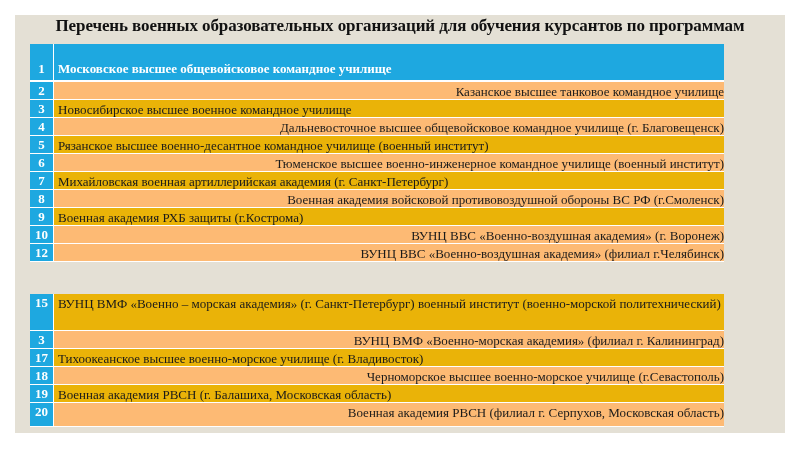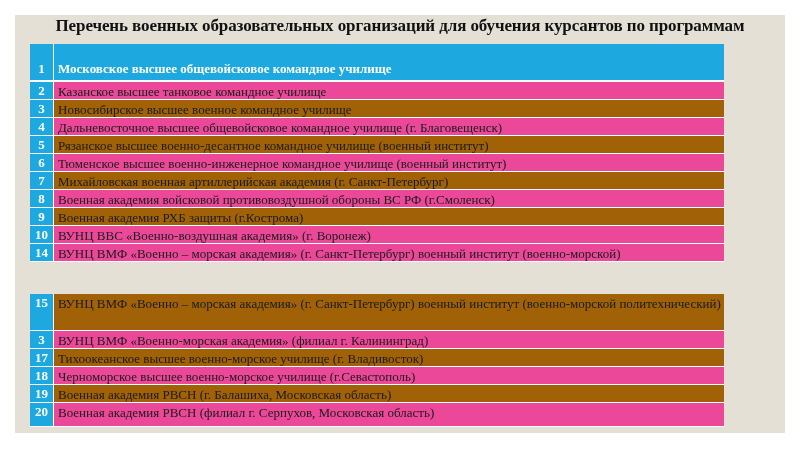--- a/index.html
+++ b/index.html
@@ -59,22 +59,22 @@
   }
   .row .name {
     flex: 1;
     padding-left: 4px;
     font-size: 13px;
     color: #1a1a1a;
     box-sizing: border-box;
     padding-top: 1px;
     line-height: 17px;
   }
-  .row.even .name { background: #ec4899; }
-  .row.odd .name { background: #a16207; }
+  .row.even .name { background: #fdba74; text-align: right; }
+  .row.odd .name { background: #eab308; }
   .row.header .name {
     background: #1ea8e0;
     color: #ffffff;
     font-weight: bold;
     display: flex;
     align-items: flex-end;
     padding-bottom: 3px;
   }
   .row.header .num {
     display: flex;
@@ -131,22 +131,22 @@
   </div>
   <div class="row std odd">
     <div class="num">9</div>
     <div class="name">Военная академия РХБ защиты (г.Кострома)</div>
   </div>
   <div class="row std even">
     <div class="num">10</div>
     <div class="name">ВУНЦ ВВС «Военно-воздушная академия» (г. Воронеж)</div>
   </div>
   <div class="row std even">
-    <div class="num">14</div>
-    <div class="name">ВУНЦ ВМФ «Военно – морская академия» (г. Санкт-Петербург) военный институт (военно-морской)</div>
+    <div class="num">12</div>
+    <div class="name">ВУНЦ ВВС «Военно-воздушная академия» (филиал г.Челябинск)</div>
   </div>
   <div class="row tall odd">
     <div class="num">15</div>
     <div class="name">ВУНЦ ВМФ «Военно – морская академия» (г. Санкт-Петербург) военный институт (военно-морской политехнический)</div>
   </div>
   <div class="row std even">
     <div class="num">3</div>
     <div class="name">ВУНЦ ВМФ «Военно-морская академия» (филиал г. Калининград)</div>
   </div>
   <div class="row std odd">

